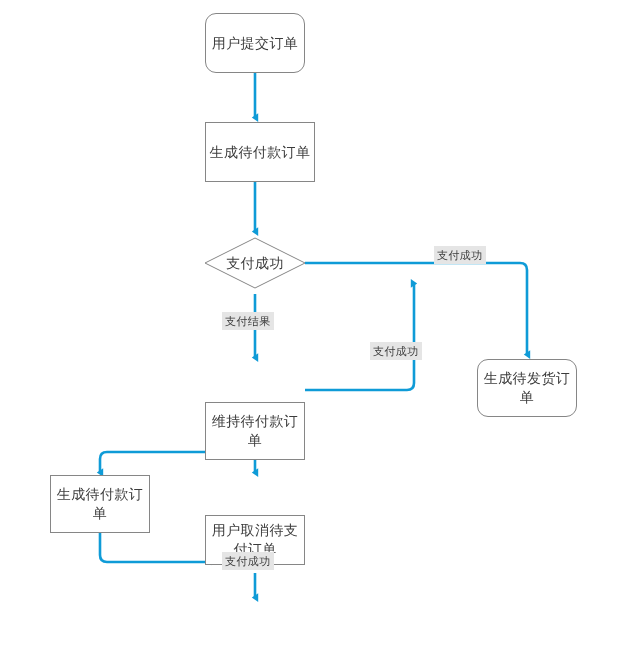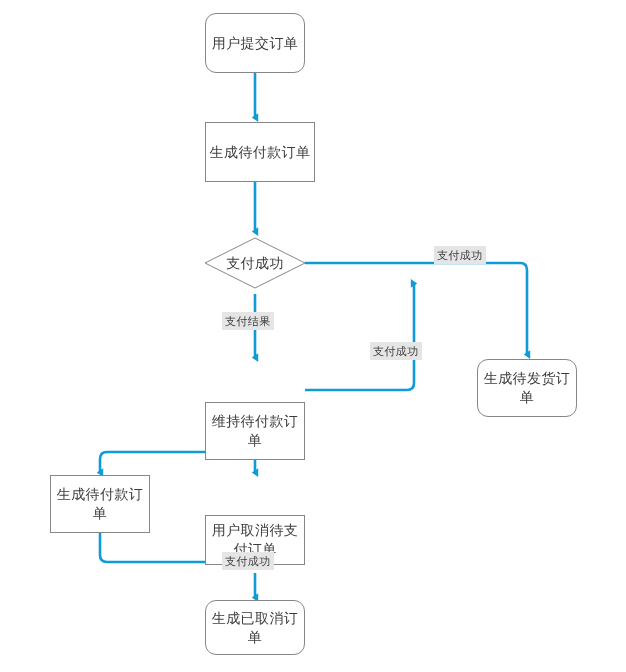--- a/index.html
+++ b/index.html
@@ -130,23 +130,20 @@
   </div>
 
   <div class="node" style="left:50px; top:475px; width:100px; height:58px;">
     <span>生成待付款订单</span>
   </div>
 
   <div class="node" style="left:205px; top:475px; width:100px; height:50px;margin-top:40px;">
     <span>用户取消待支付订单</span>
   </div>
 
-  <div class="node round" style="left:205px; top:600px; width:100px; height:55px;">
-    <span>生成已取消订单</span>
-  </div>
 
   <div class="edge-label" style="left:434px; top:246px;">
     <span>支付成功</span>
   </div>
 
   <div class="edge-label" style="left:222px; top:312px;">
     <span>支付结果</span>
   </div>
 
   <div class="edge-label" style="left:370px; top:342px;">

